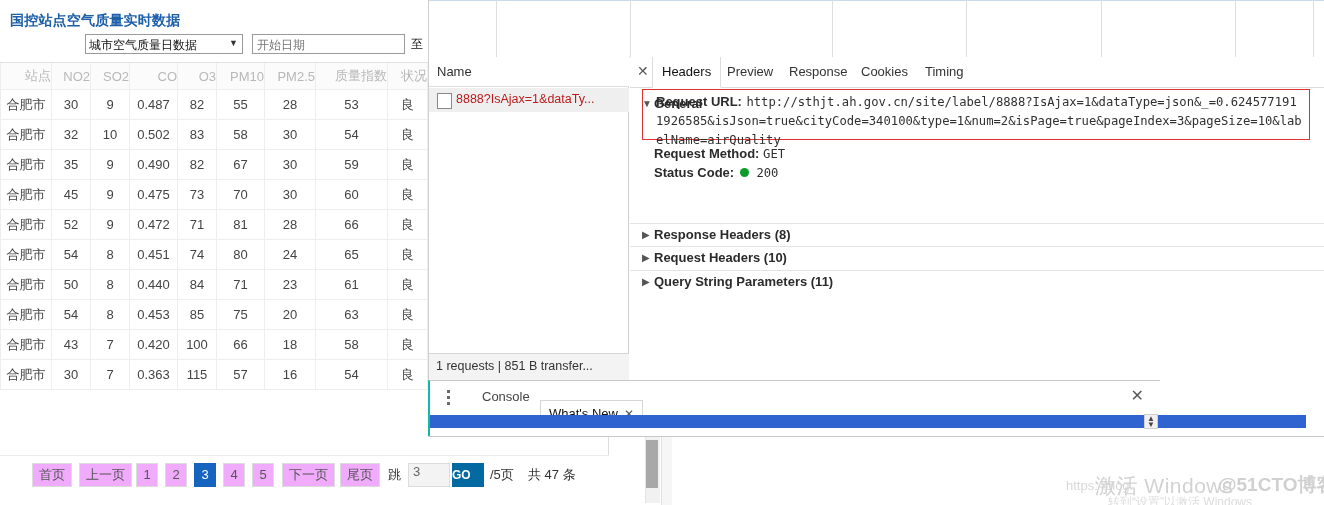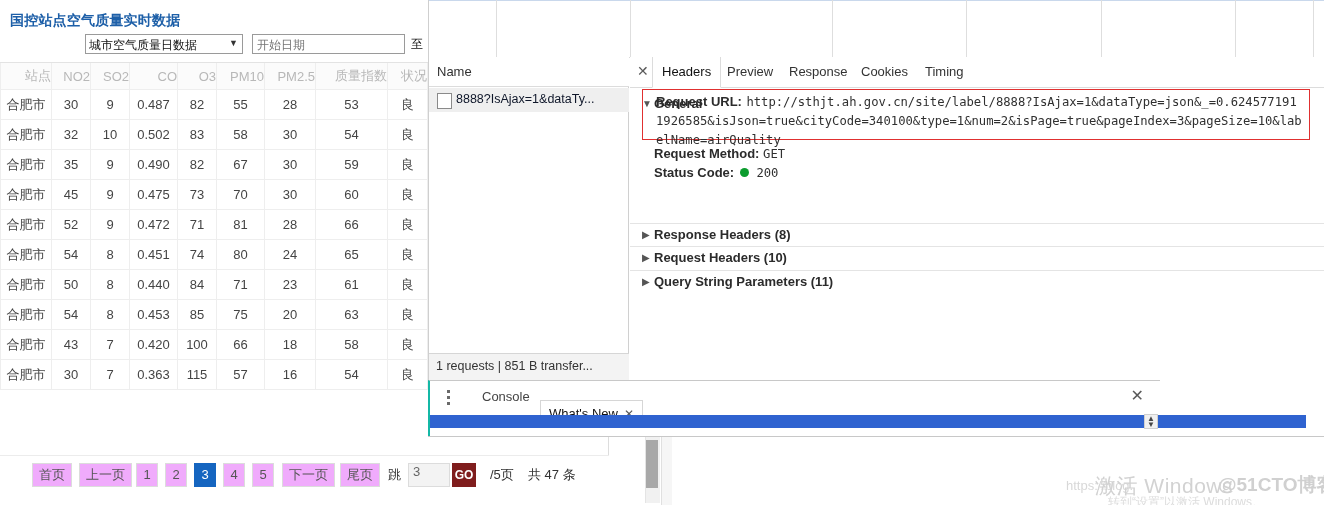--- a/index.html
+++ b/index.html
@@ -132,24 +132,24 @@
   .pg-jump-input {
     position: absolute; top: 8px;
     width: 42px; height: 24px;
     border: 1px solid #dcdcdc; background: #f3f3f3;
     box-sizing: border-box;
     font-size: 13px; color: #666;
     padding-left: 4px;
   }
   .pg-go {
     position: absolute; top: 8px;
-    width: 24px; height: 24px;
-    background: #7f1d1d; color: #fff;
+    width: 32px; height: 24px;
+    background: #0369a1; color: #fff;
     font-size: 12px; font-weight: bold;
-    text-align: center; line-height: 24px;
+    text-align: left; line-height: 24px;
     box-sizing: border-box;
   }
   .pg-total {
     position: absolute; top: 11px;
     font-size: 13px; color: #333; white-space: nowrap;
   }
   .pager-top-line {
     position: absolute; left: 0; top: 0;
     width: 609px; height: 1px; background: #ececec;
   }
@@ -224,21 +224,21 @@
     background: #efefef;
     box-sizing: border-box;
   }
   .dt-req-icon {
     position: absolute; left: 8px; top: 5px;
     width: 13px; height: 14px;
     border: 1px solid #8a8a8a; background: #fff;
   }
   .dt-req-name {
     position: absolute; left: 27px; top: 4px;
-    font-size: 12.5px; color: #0f172a;
+    font-size: 12.5px; color: #b91c1c;
     white-space: nowrap; overflow: hidden;
     width: 168px;
   }
   .dt-summary {
     position: absolute; left: 0; top: 296px;
     width: 200px; height: 27px;
     background: #f3f3f3;
     border-top: 1px solid #d6d6d6;
     box-sizing: border-box;
   }

